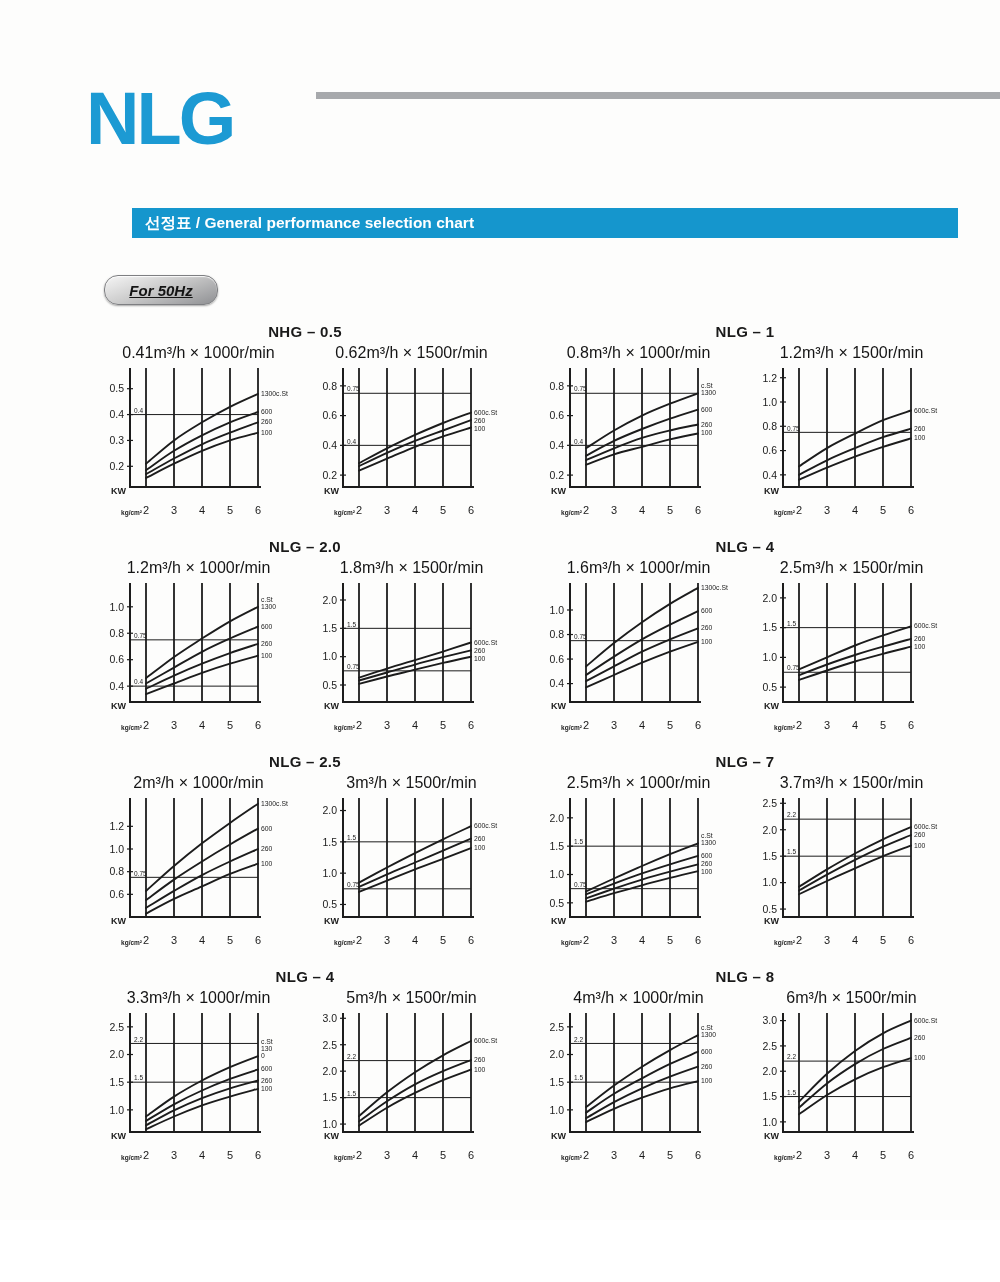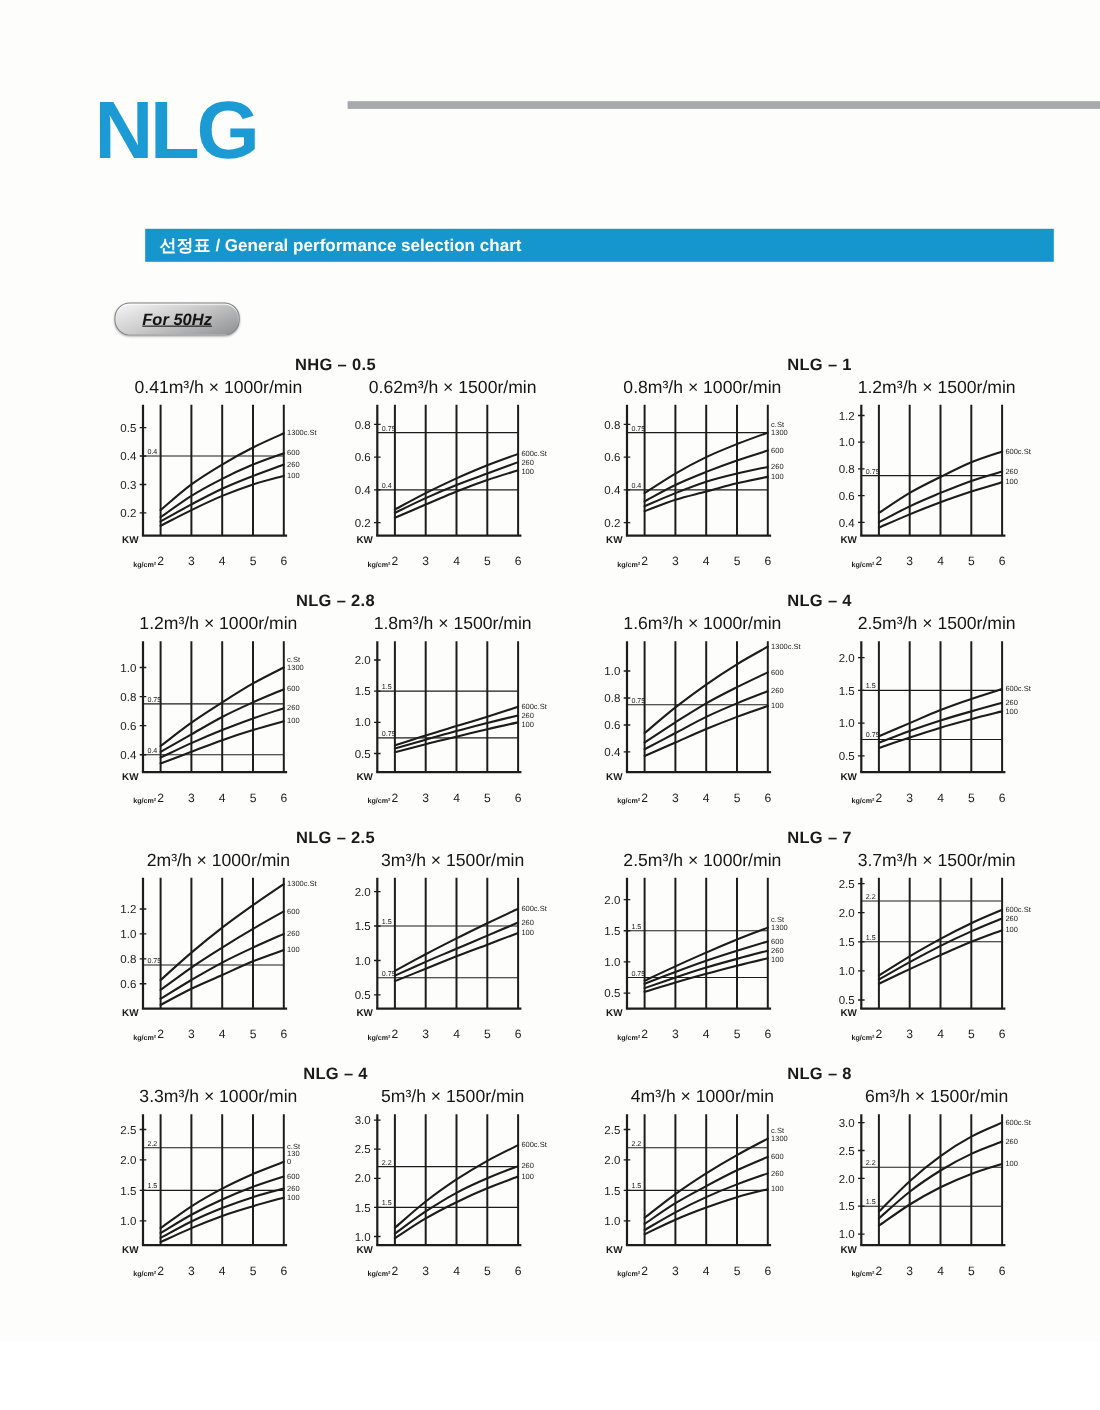--- a/index.html
+++ b/index.html
@@ -192,21 +192,21 @@
               <path d="M50,111.85714285714286C54.7,109.4,68.7,101.7,78,97.3C87.3,92.8,96.7,89.0,106,85.1C115.3,81.3,124.7,77.5,134,74.2C143.3,71.0,157.3,67.1,162,65.7" fill="none" stroke="#1c1c1c" stroke-width="1.9" stroke-linecap="round"></path>
               <path d="M50,116.71428571428571C54.7,114.7,68.7,108.4,78,104.6C87.3,100.7,96.7,97.1,106,93.6C115.3,90.2,124.7,87.0,134,83.9C143.3,80.9,157.3,76.8,162,75.4" fill="none" stroke="#1c1c1c" stroke-width="1.9" stroke-linecap="round"></path>
               <text x="165" y="49.499999999999986" font-size="6.8" text-anchor="start">600c.St</text>
               <text x="165" y="67.71428571428571" font-size="6.8" text-anchor="start">260</text>
               <text x="165" y="77.42857142857143" font-size="6.8" text-anchor="start">100</text>
             </svg>
           </div>
         </div>
       </div>
       <div class="sec">
-        <div class="sec-title">NLG – 2.8</div>
+        <div class="sec-title">NLG – 2.0</div>
         <div class="pair">
           <div class="chart">
             <div class="chart-subtitle">1.2m³/h × 1000r/min</div>
             <svg width="205" height="158" viewBox="0 0 205 158">
               <line x1="34" y1="5" x2="34" y2="124" stroke="#1c1c1c" stroke-width="2"></line>
               <line x1="50" y1="5" x2="50" y2="124" stroke="#1c1c1c" stroke-width="1.8"></line>
               <line x1="78" y1="5" x2="78" y2="124" stroke="#1c1c1c" stroke-width="1.8"></line>
               <line x1="106" y1="5" x2="106" y2="124" stroke="#1c1c1c" stroke-width="1.8"></line>
               <line x1="134" y1="5" x2="134" y2="124" stroke="#1c1c1c" stroke-width="1.8"></line>
               <line x1="162" y1="5" x2="162" y2="124" stroke="#1c1c1c" stroke-width="1.8"></line>

